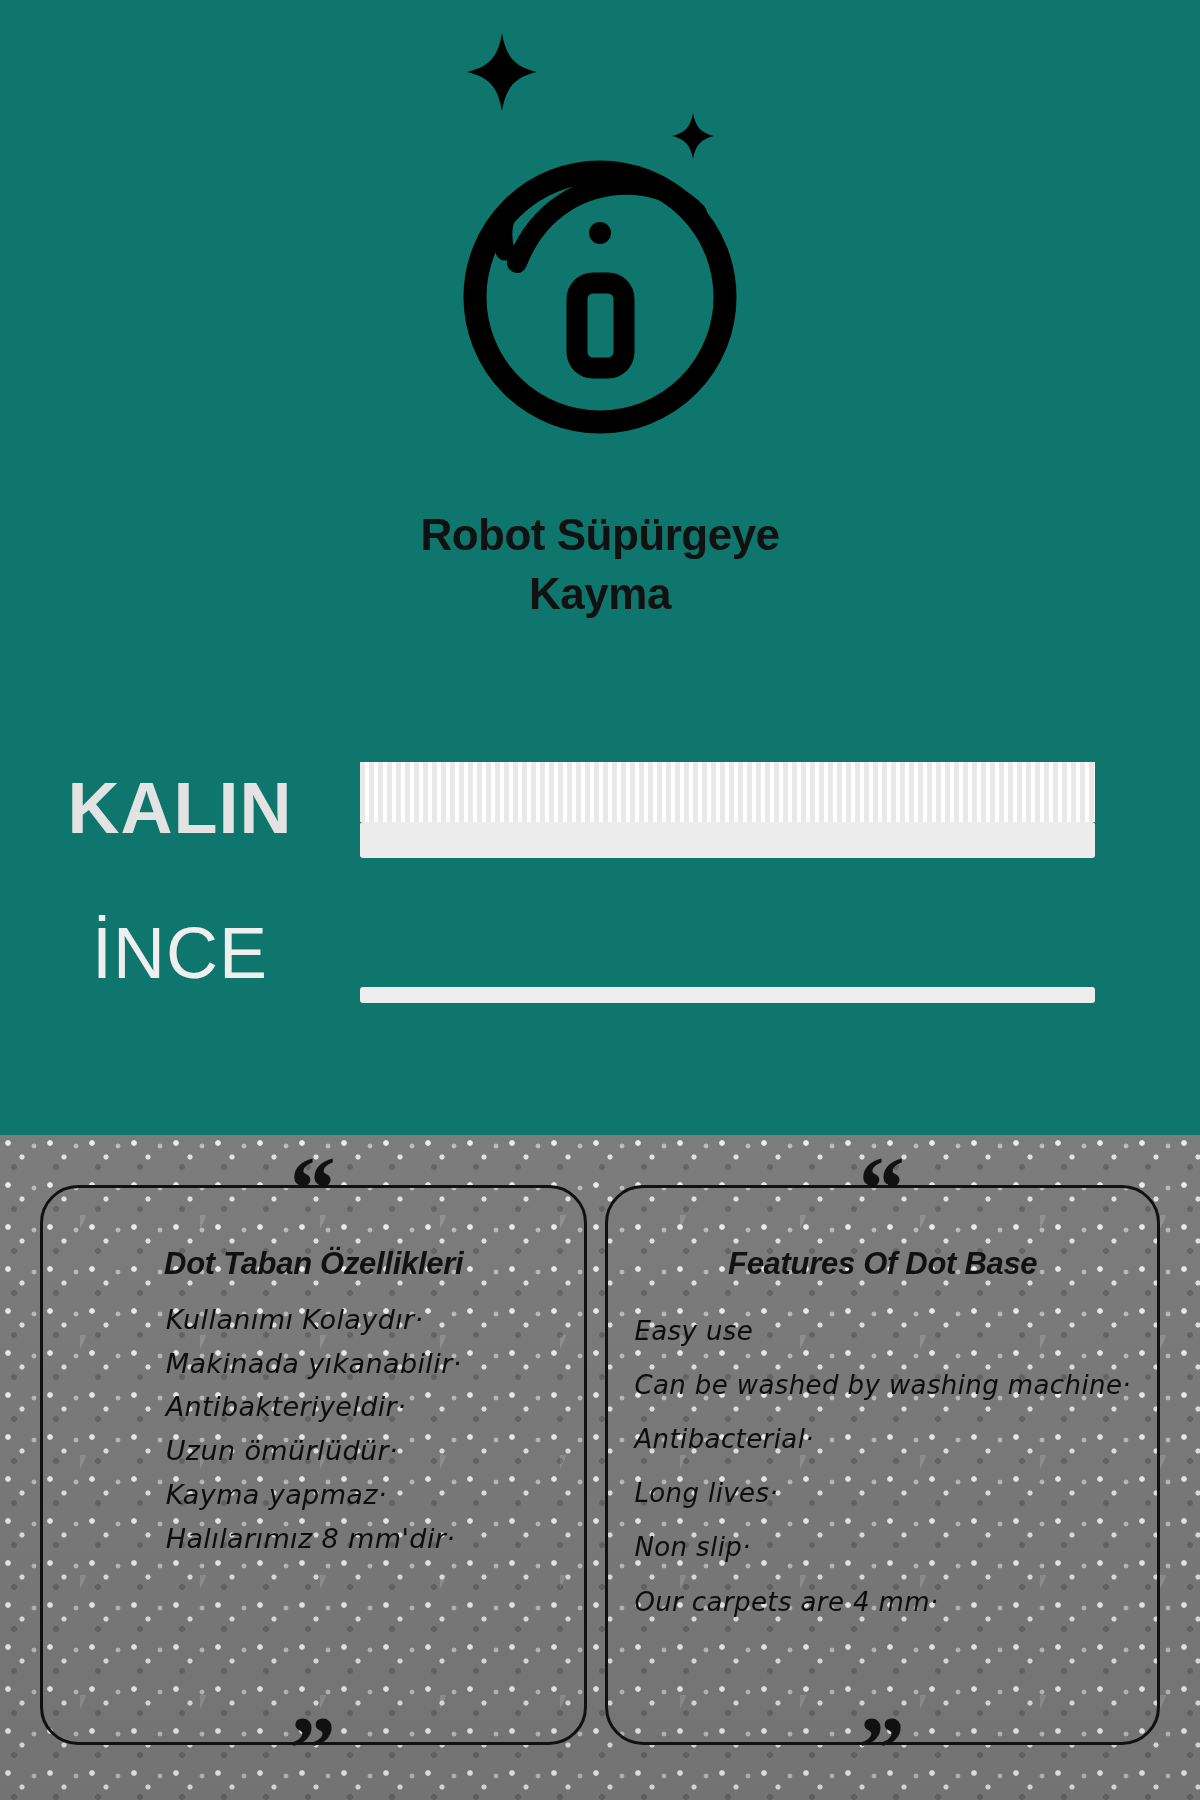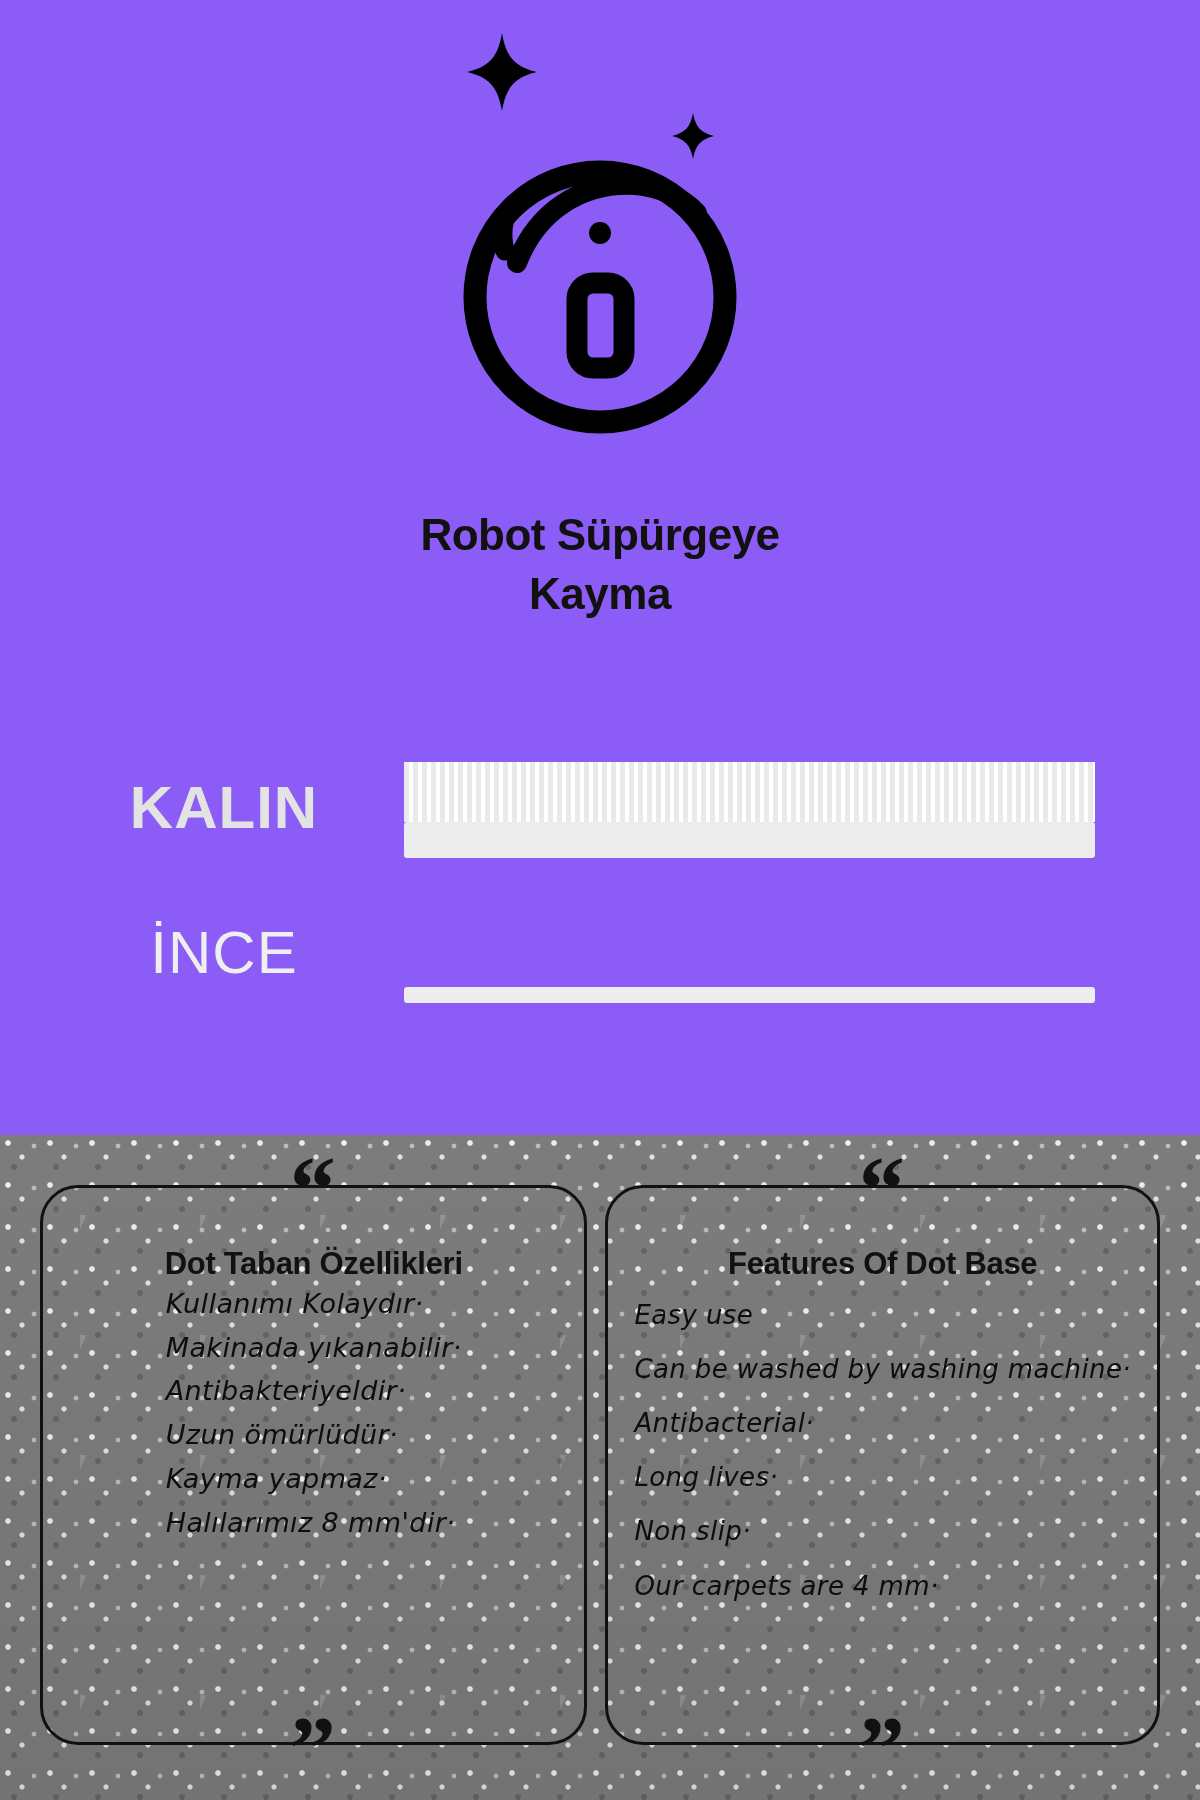--- a/index.html
+++ b/index.html
@@ -16,21 +16,21 @@
     color: #111111;
   }
 
   
   .top-panel {
     position: absolute;
     left: 0;
     top: 0;
     width: 1200px;
     height: 1135px;
-    background: #8b5cf6;
+    background: #0f766e;
   }
 
   .robot-badge {
     position: absolute;
     left: 0;
     top: 10px;
     width: 1200px;
     height: 430px;
     display: flex;
     align-items: center;
@@ -60,25 +60,24 @@
   }
   .scale-row {
     position: relative;
     height: 145px;
     display: flex;
     align-items: center;
   }
   .scale-label {
     width: 360px;
     text-align: center;
-    font-size: 60px;
+    font-size: 72px;
     font-weight: 400;
     letter-spacing: 1px;
     line-height: 1;
-    padding-left: 44px;
   }
   .scale-label.dim { color: #e3e3e3; font-weight: bold; }
   .scale-label.mid { color: #111111; }
   .scale-label.faint { color: #efefef; }
 
   .bar-wrap {
     position: relative;
     flex: 1;
     height: 100px;
     margin-right: 105px;
@@ -190,22 +189,24 @@
     bottom: -52px;
     left: 50%;
     transform: translateX(-50%);
     padding: 0 14px;
   }
 
   .card-title {
     font-size: 31px;
     font-weight: bold;
     color: #111111;
+    margin-bottom: 16px;
     text-align: right;
     letter-spacing: -0.3px;
+    font-style: italic;
   }
   .card-lines {
     text-align: left;
   }
   .card-line {
     font-family: "DejaVu Sans", sans-serif;
     font-style: italic;
     font-size: 27px;
     line-height: 1.62;
     color: #0d0d0d;

